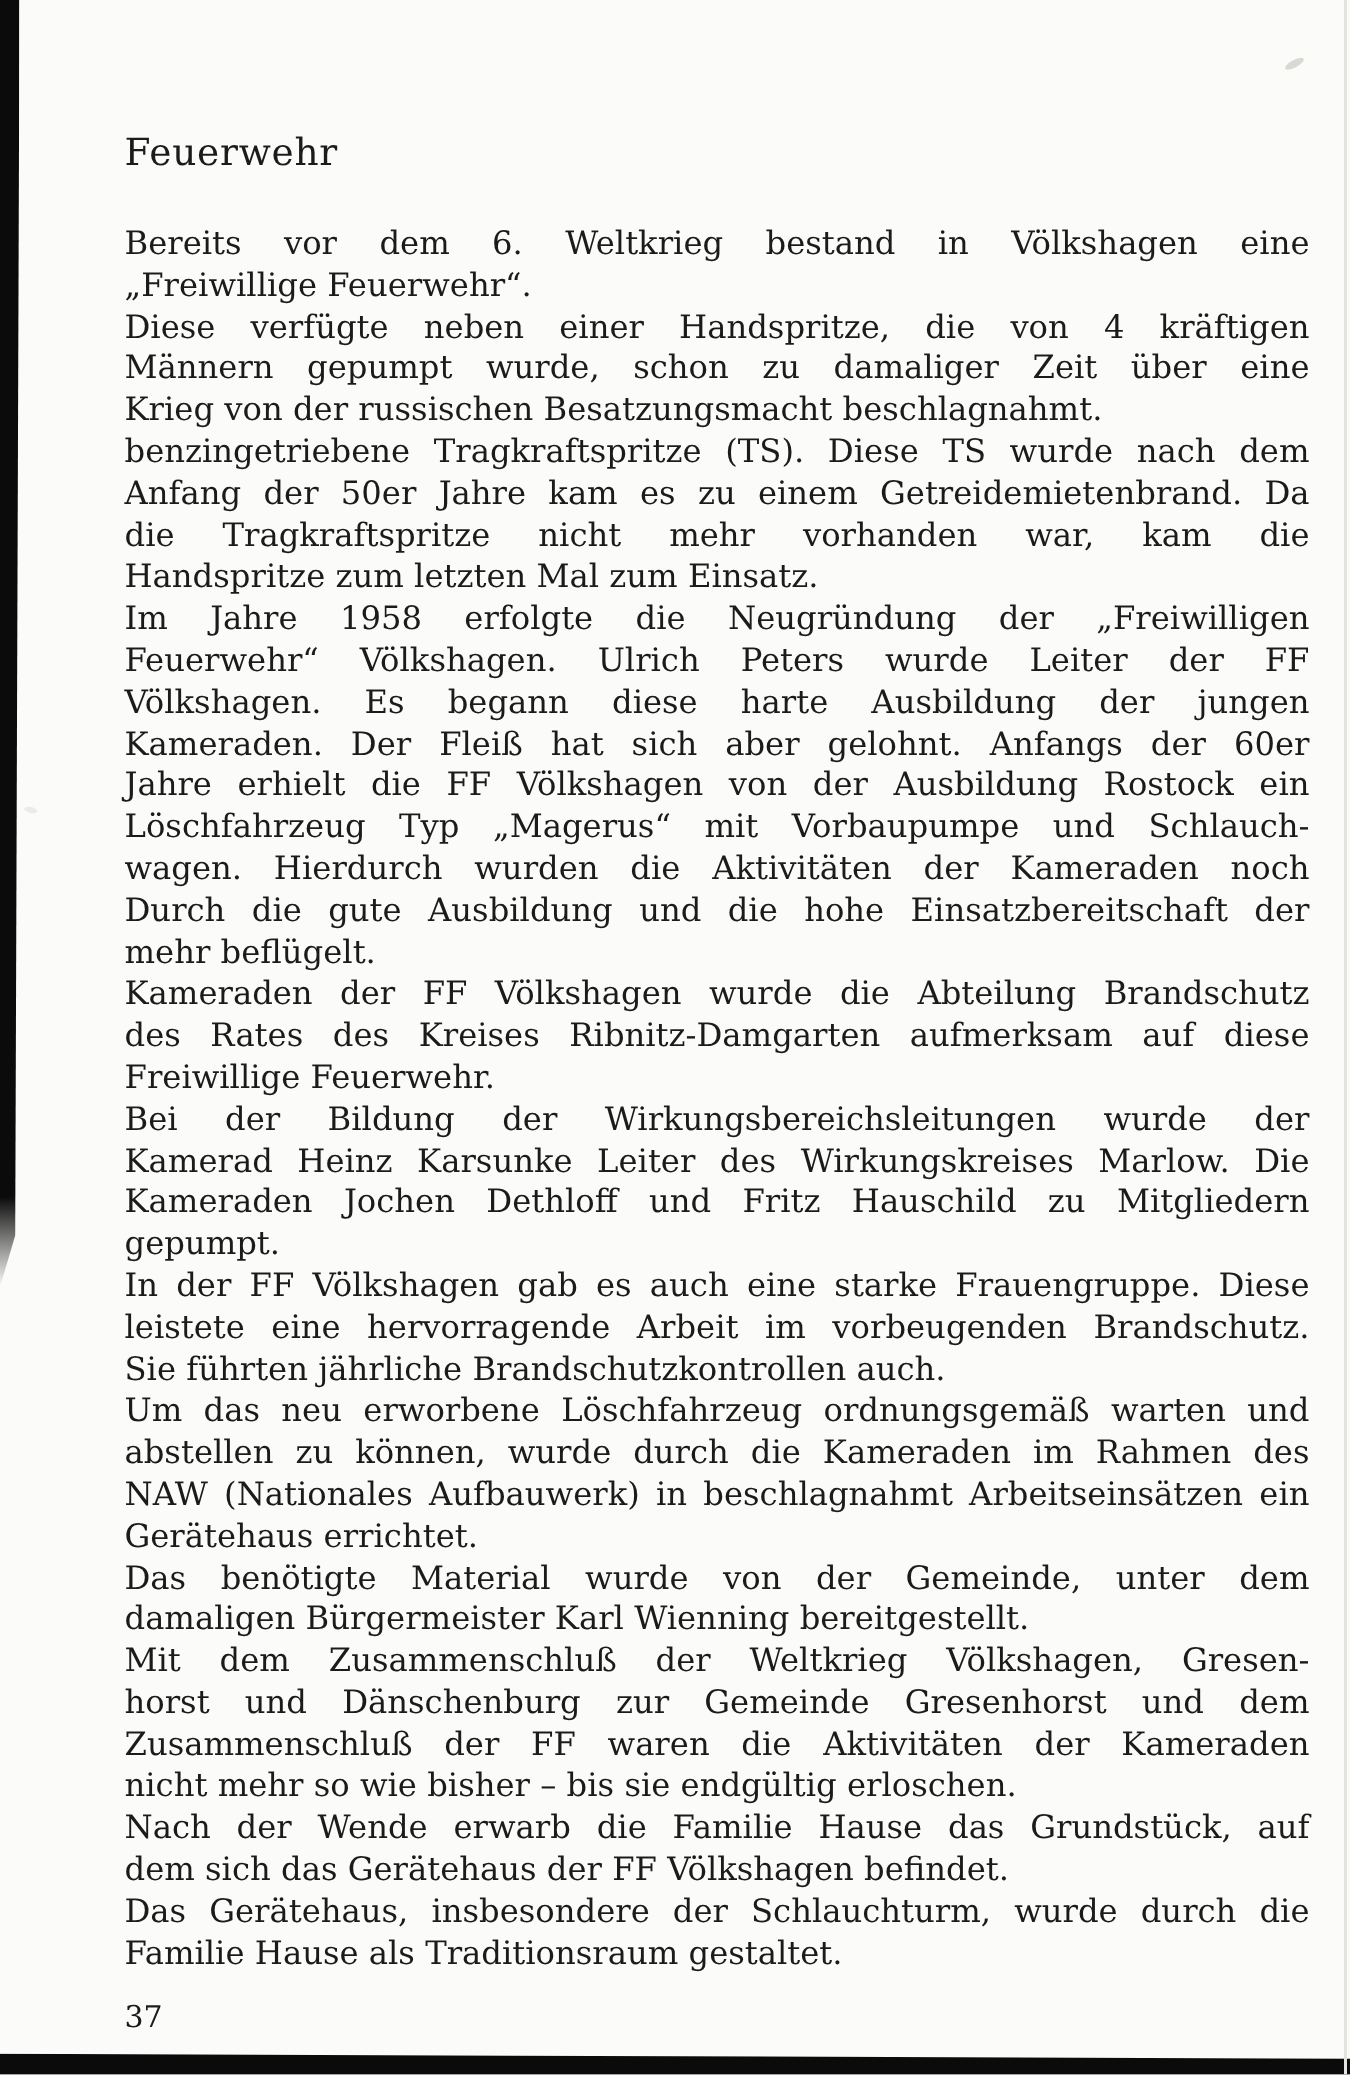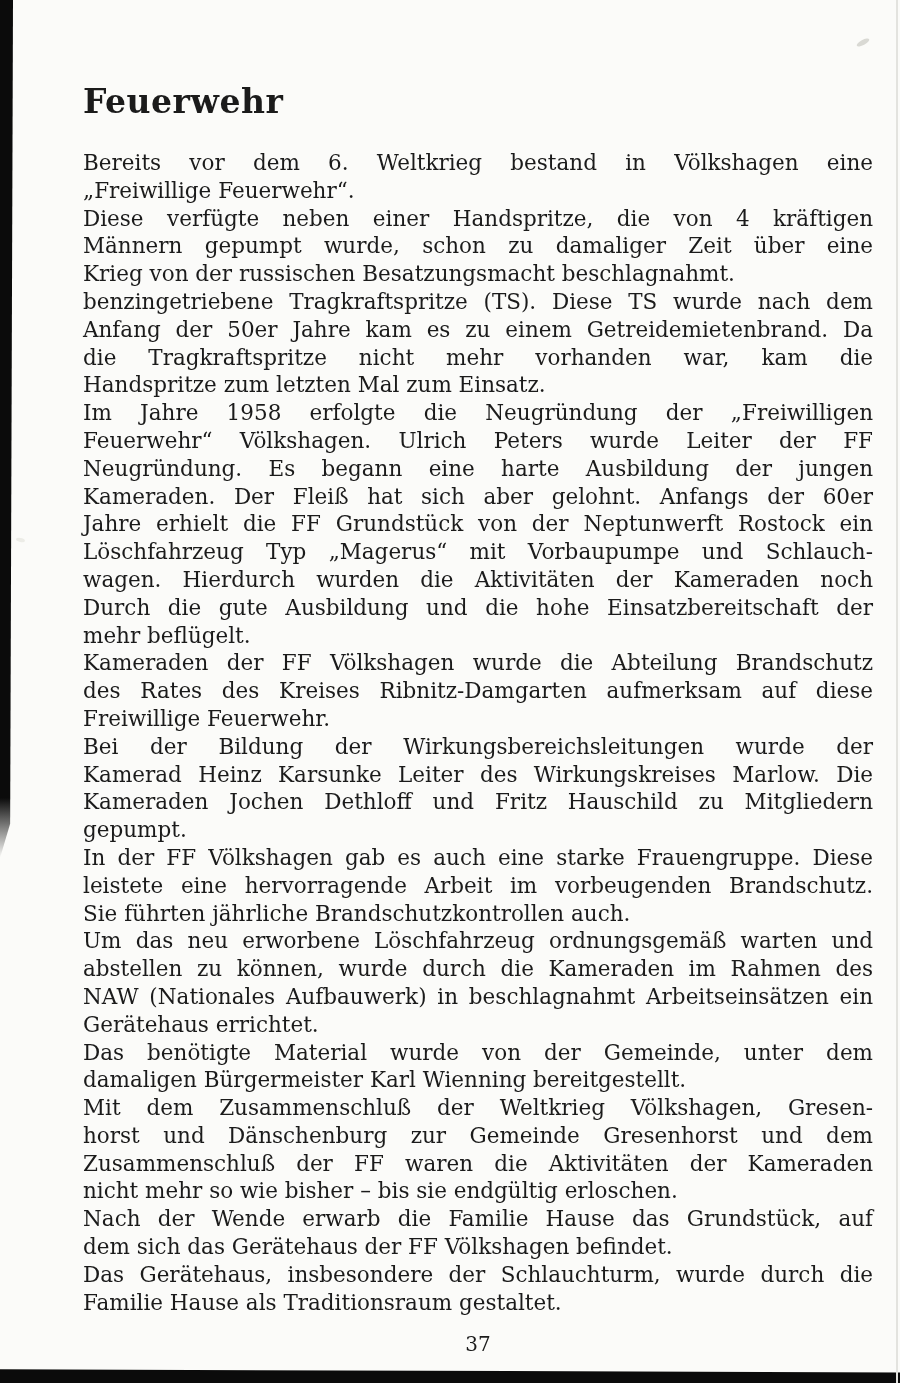--- a/index.html
+++ b/index.html
@@ -35,41 +35,41 @@
     position:absolute;left:856px;top:40px;width:14px;height:5px;
     background:#d9d9d4;transform:rotate(-28deg);border-radius:50%;
   }
   .speck-2{
     position:absolute;left:16px;top:538px;width:9px;height:4px;
     background:#ececе7;background:#ecece7;transform:rotate(12deg);border-radius:50%;
   }
   
   .title{
     position:absolute;left:83px;top:85px;margin:0;
-    font-size:33px;line-height:33px;font-weight:bold;
+    font-size:25px;line-height:33px;font-weight:normal;
     letter-spacing:0.5px;
   }
   
   .textbody{
     position:absolute;left:83px;top:149px;width:790px;
     font-size:21.5px;line-height:27.8px;
   }
   .line{
     text-align:justify;
     text-align-last:justify;
     white-space:normal;
   }
   .line.flush{
     text-align:left;
     text-align-last:left;
   }
   
   .pagenum{
     position:absolute;left:83px;top:1332px;width:790px;
-    text-align:center;font-size:20px;line-height:24px;
+    font-size:20px;line-height:24px;
   }
 </style>
 </head>
 <body>
 
 <div class="page">
   <div class="scan-left"></div>
   <div class="scan-bottom"></div>
   <div class="edge-line-right"></div>
   <div class="speck-1"></div>
@@ -82,23 +82,23 @@
       <div class="line flush">„Freiwillige Feuerwehr“.</div>
       <div class="line">Diese verfügte neben einer Handspritze, die von 4 kräftigen</div>
       <div class="line">Männern gepumpt wurde, schon zu damaliger Zeit über eine</div>
       <div class="line flush">Krieg von der russischen Besatzungsmacht beschlagnahmt.</div>
       <div class="line">benzingetriebene Tragkraftspritze (TS). Diese TS wurde nach dem</div>
       <div class="line">Anfang der 50er Jahre kam es zu einem Getreidemietenbrand. Da</div>
       <div class="line">die Tragkraftspritze nicht mehr vorhanden war, kam die</div>
       <div class="line flush">Handspritze zum letzten Mal zum Einsatz.</div>
       <div class="line">Im Jahre 1958 erfolgte die Neugründung der „Freiwilligen</div>
       <div class="line">Feuerwehr“ Völkshagen. Ulrich Peters wurde Leiter der FF</div>
-      <div class="line">Neugründung. Es begann eine harte Ausbildung der jungen</div>
+      <div class="line">Völkshagen. Es begann diese harte Ausbildung der jungen</div>
       <div class="line">Kameraden. Der Fleiß hat sich aber gelohnt. Anfangs der 60er</div>
-      <div class="line">Jahre erhielt die FF Grundstück von der Neptunwerft Rostock ein</div>
+      <div class="line">Jahre erhielt die FF Völkshagen von der Ausbildung Rostock ein</div>
       <div class="line">Löschfahrzeug Typ „Magerus“ mit Vorbaupumpe und Schlauch-</div>
       <div class="line">wagen. Hierdurch wurden die Aktivitäten der Kameraden noch</div>
       <div class="line">Durch die gute Ausbildung und die hohe Einsatzbereitschaft der</div>
       <div class="line flush">mehr beflügelt.</div>
       <div class="line">Kameraden der FF Völkshagen wurde die Abteilung Brandschutz</div>
       <div class="line">des Rates des Kreises Ribnitz-Damgarten aufmerksam auf diese</div>
       <div class="line flush">Freiwillige Feuerwehr.</div>
       <div class="line">Bei der Bildung der Wirkungsbereichsleitungen wurde der</div>
       <div class="line">Kamerad Heinz Karsunke Leiter des Wirkungskreises Marlow. Die</div>
       <div class="line">Kameraden Jochen Dethloff und Fritz Hauschild zu Mitgliedern</div>

